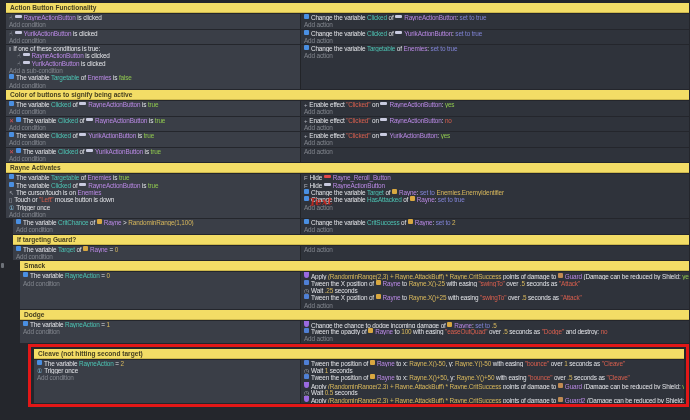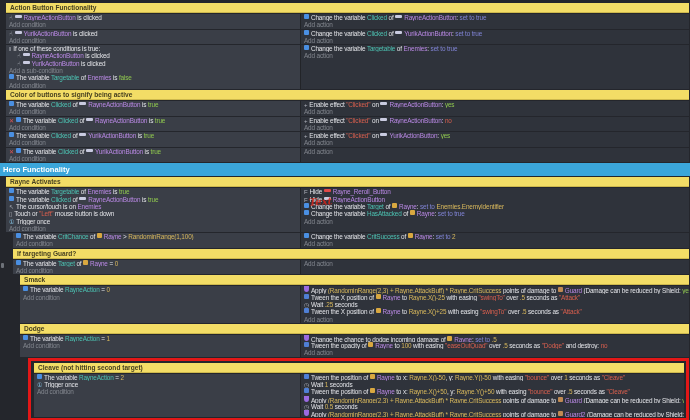--- a/index.html
+++ b/index.html
@@ -102,21 +102,20 @@
       </div>
       <div class="ev" style="margin-left: 6px;">
         <div class="cond" style="width: 294px;">
           <div class="ln"><span class="ic-txt ic" style="color: rgb(224, 85, 85);">✕</span><span class="ic ic-sq" style="background: rgb(74, 143, 226);"></span><span class="tk-p">The variable </span><span class="tk-v">Clicked</span><span class="tk-p"> of </span><span class="ic ic-bar" style="background: rgb(201, 203, 224);"></span><span class="tk-o">YurikActionButton</span><span class="tk-p"> is </span><span class="tk-g">true</span></div>
           <div class="ln add">Add condition</div>
         </div>
         <div class="act">
           <div class="ln add">Add action</div>
         </div>
       </div>
-      <div class="sec">Hero Functionality</div>
       <div class="grp" style="margin-left: 6px;">Rayne Activates</div>
       <div class="ev" style="margin-left: 6px;">
         <div class="cond" style="width: 294px;">
           <div class="ln"><span class="ic ic-sq" style="background: rgb(74, 143, 226);"></span><span class="tk-p">The variable </span><span class="tk-v">Targetable</span><span class="tk-p"> of </span><span class="tk-o">Enemies</span><span class="tk-p"> is </span><span class="tk-g">true</span></div>
           <div class="ln"><span class="ic ic-sq" style="background: rgb(74, 143, 226);"></span><span class="tk-p">The variable </span><span class="tk-v">Clicked</span><span class="tk-p"> of </span><span class="ic ic-bar" style="background: rgb(201, 203, 224);"></span><span class="tk-o">RayneActionButton</span><span class="tk-p"> is </span><span class="tk-g">true</span></div>
           <div class="ln"><span class="ic-txt ic">↖</span><span class="tk-p">The cursor/touch is on </span><span class="tk-o">Enemies</span></div>
           <div class="ln"><span class="ic-txt ic">▯</span><span class="tk-p">Touch or </span><span class="tk-s">"Left"</span><span class="tk-p"> mouse button is down</span></div>
           <div class="ln"><span class="ic-txt ic" style="color: rgb(135, 201, 234);">①</span><span class="tk-p">Trigger once</span></div>
           <div class="ln add">Add condition</div>
         </div>

